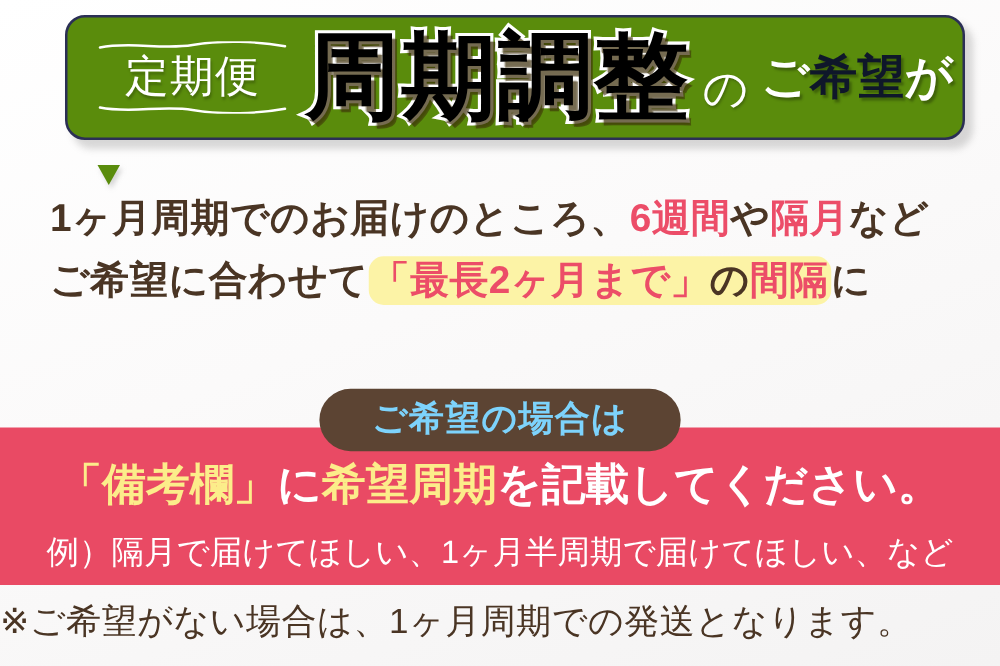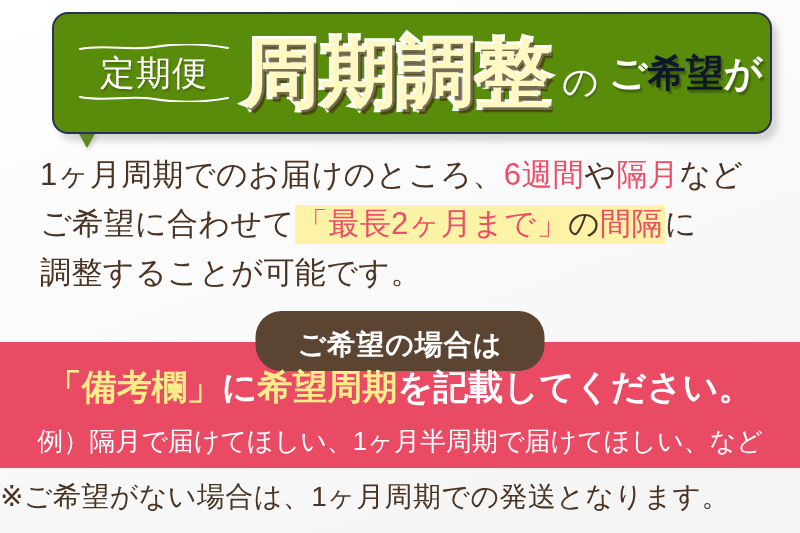--- a/index.html
+++ b/index.html
@@ -20,21 +20,21 @@
     background: linear-gradient(160deg, #ffffff 0%, #fbfafa 45%, #f4f3f3 100%);
     overflow: hidden;
   }
 
   
   #header-bubble {
     position: absolute;
     left: 52px;
     top: 12px;
     width: 720px;
-    height: 122px;
+    height: 100px;
     background: #5a8c0c;
     border: 2px solid #2b2f55;
     border-radius: 16px;
     box-sizing: border-box;
     box-shadow: 6px 7px 6px rgba(120,120,120,0.28);
   }
   #bubble-tail {
     position: absolute;
     left: 78px;
     top: 132px;
@@ -90,21 +90,21 @@
     text-shadow: 1px 2px 2px rgba(0,0,0,0.25);
     white-space: nowrap;
   }
 
   
   #main-title {
     flex: 0 0 auto;
     font-size: 76px;
     line-height: 1;
     font-weight: 700;
-    color: #fef9c3;
+    color: #000000;
     letter-spacing: 1px;
     white-space: nowrap;
     -webkit-text-stroke: 5px #ffffff;
     paint-order: stroke fill;
     text-shadow:
       4px 5px 0 rgba(60,45,10,0.55),
       3px 4px 1px rgba(60,45,10,0.35);
     margin-left: 2px;
   }
 
@@ -140,48 +140,49 @@
     left: 40px;
     top: 150px;
     width: 730px;
   }
   .body-line {
     font-size: 31px;
     line-height: 49px;
     color: #4a3524;
     white-space: nowrap;
     letter-spacing: 0.4px;
+    font-weight: bold;
   }
   .pink { color: #ec4d68; }
   .mark {
     background: #fcf3a6;
     padding: 1px 2px 3px 2px;
-    border-radius: 1px;
+    border-radius: 12px;
   }
 
   
   #pink-band {
     position: absolute;
     left: 0;
     top: 342px;
     width: 800px;
     height: 126px;
     background: #e94a64;
   }
 
   
   #pill-label {
     position: absolute;
     left: 50%;
     transform: translateX(-50%);
     top: 311px;
-    padding: 16px 42px 9px 42px;
+    padding: 6px 42px 9px 42px;
     background: #5c4433;
     border-radius: 26px;
-    color: #ffffff;
+    color: #7dd3fc;
     font-size: 28px;
     font-weight: 700;
     letter-spacing: 1px;
     white-space: nowrap;
     line-height: 1.25;
   }
 
   #pink-main-line {
     position: absolute;
     left: 0;
@@ -252,21 +253,20 @@
 
     </div>
   </div>
 
   <div id="body-copy">
 
     <div class="body-line"><span>1ヶ月周期でのお届けのところ、</span><span class="pink">6週間</span><span>や</span><span class="pink">隔月</span><span>など</span></div>
 
     <div class="body-line"><span>ご希望に合わせて</span><span class="mark"><span class="pink">「最長2ヶ月まで」</span><span>の</span><span class="pink">間隔</span></span><span>に</span></div>
 
-    <div class="body-line">調整することが可能です。</div>
 
   </div>
 
   <div id="pink-band"></div>
 
   <div id="pill-label">ご希望の場合は</div>
 
   <div id="pink-main-line"><span class="yellow">「備考欄」</span><span>に</span><span class="yellow">希望周期</span><span>を記載してください。</span></div>
 
   <div id="pink-example-line">例）隔月で届けてほしい、1ヶ月半周期で届けてほしい、など</div>

